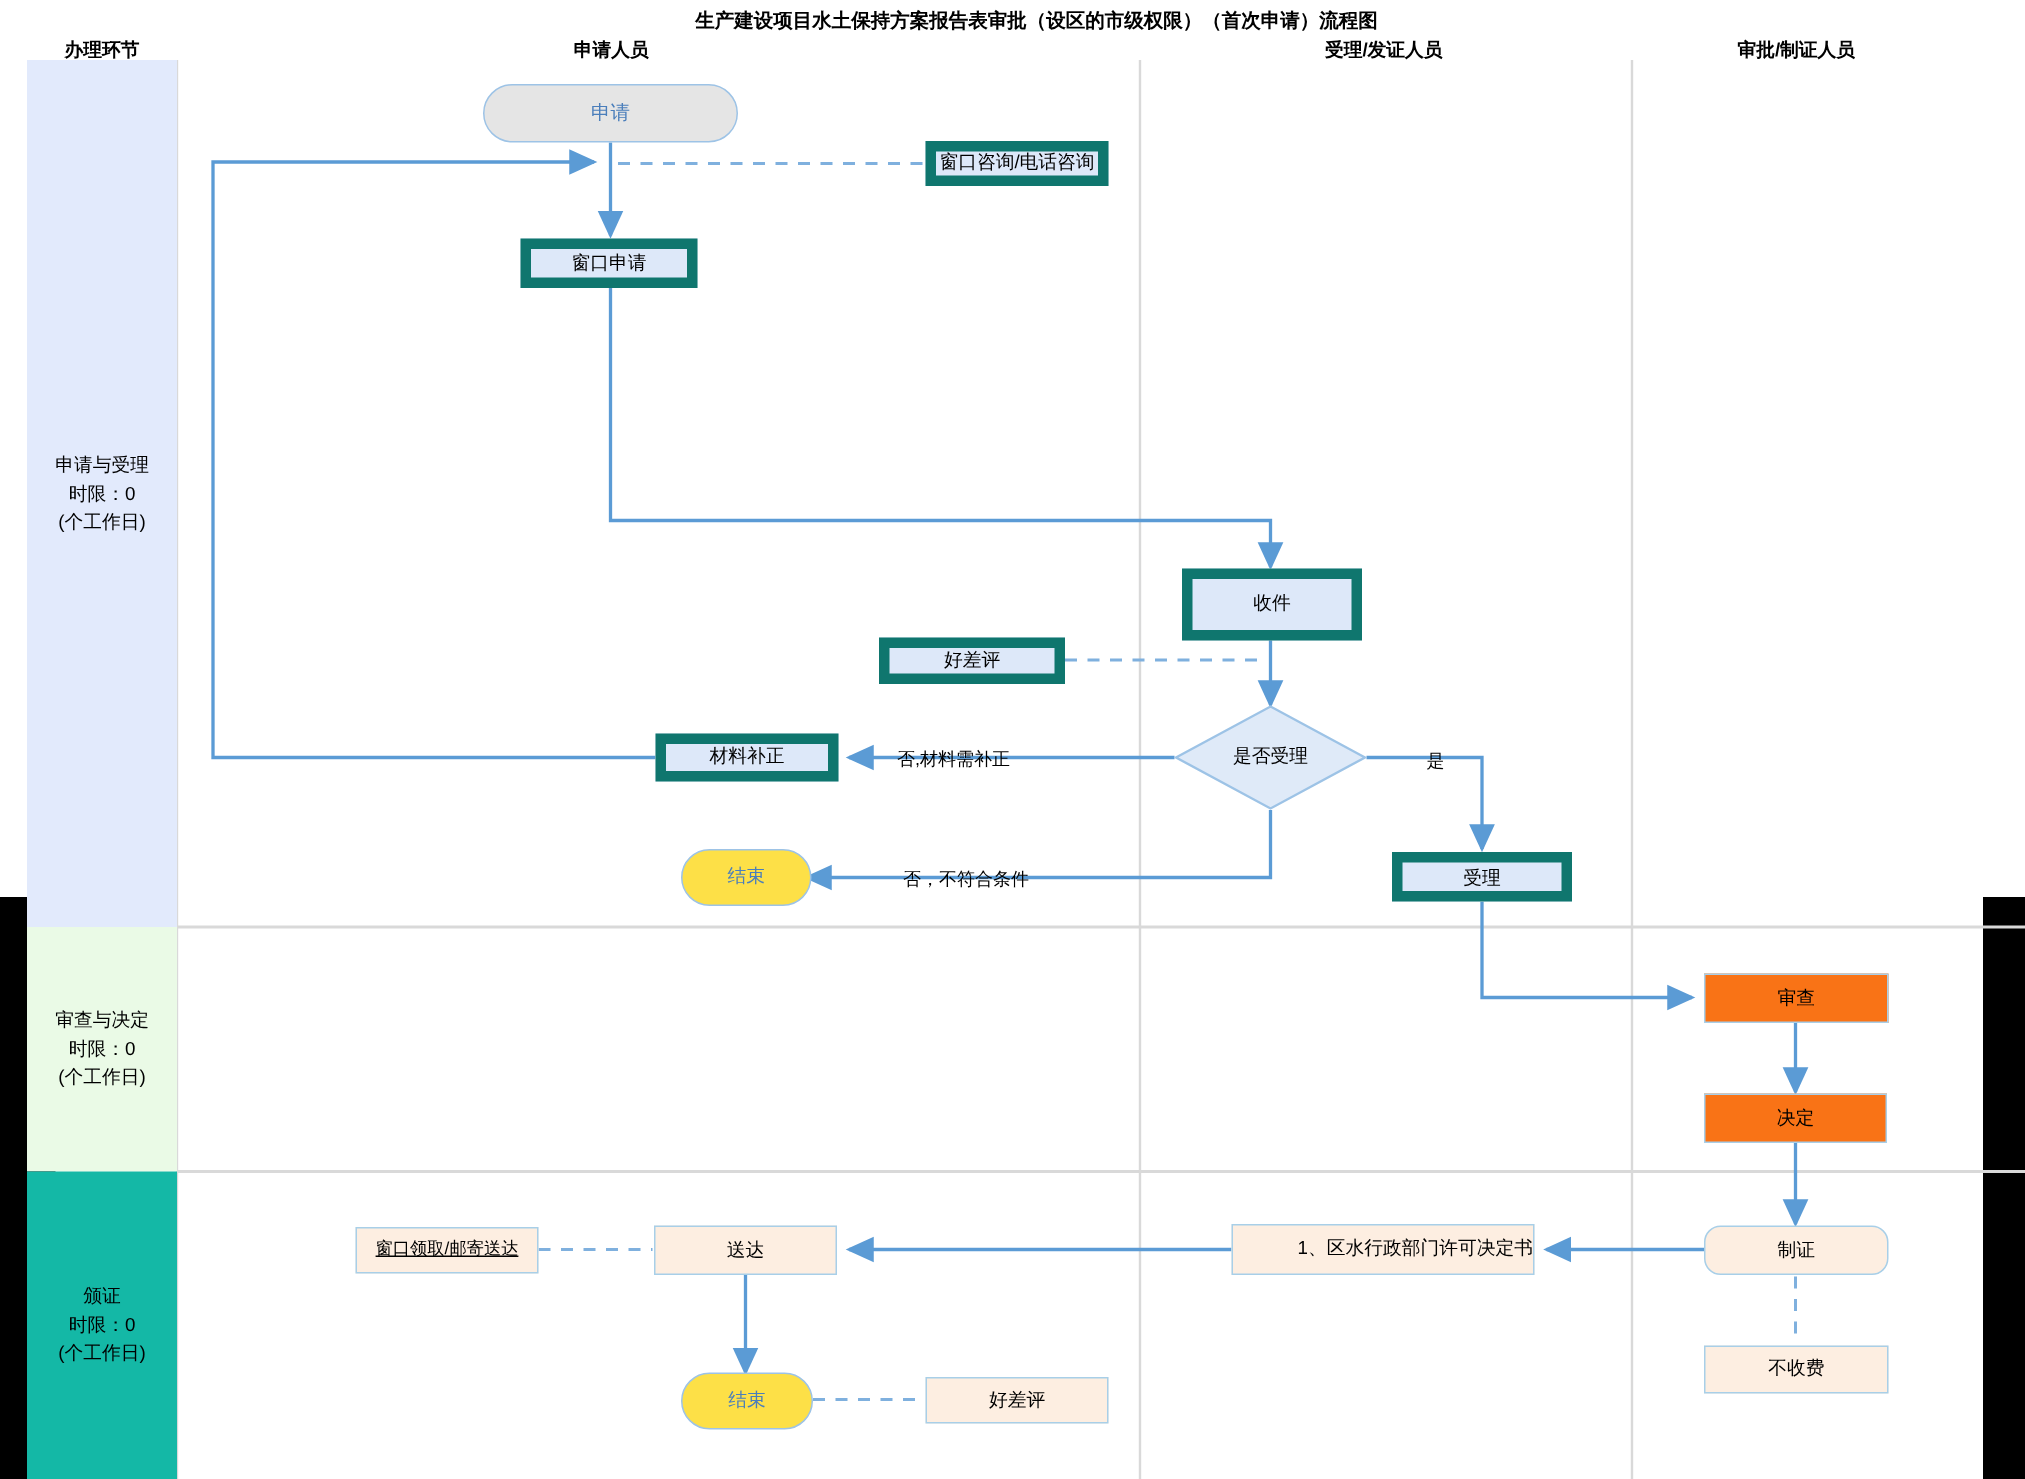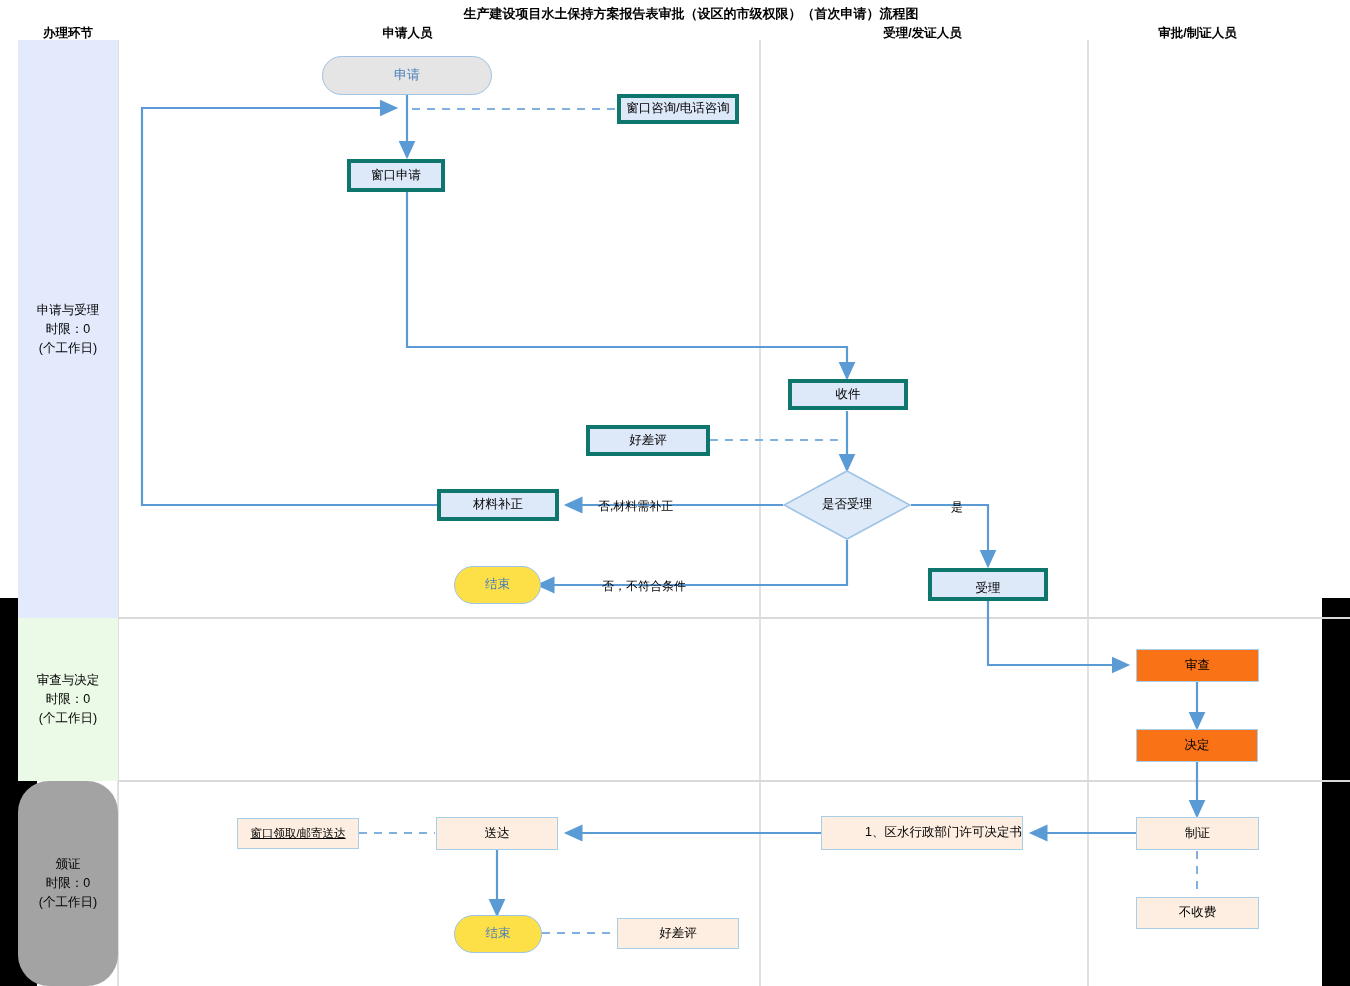--- a/index.html
+++ b/index.html
@@ -39,21 +39,21 @@
     justify-content: center;
     text-align: center;
     font-size: 12.5px;
     color: #000;
     line-height: 19px;
     white-space: pre-line;
     z-index: 3;
   }
   #lane-1 { top: 40px;  height: 578px; background: #e2eafc; }
   #lane-2 { top: 618px; height: 163px; background: #eafae6; }
-  #lane-3 { top: 781px; height: 205px; background: #a3a3a3; border-radius: 31px; }
+  #lane-3 { top: 781px; height: 205px; background: #14b8a6; }
 
   
   .chart-title {
     position: absolute;
     top: 5px;
     left: 0; right: 0;
     text-align: center;
     font-size: 13px;
     font-weight: bold;
     color: #000;
@@ -81,21 +81,21 @@
     box-sizing: border-box;
     display: flex;
     align-items: center;
     justify-content: center;
     text-align: center;
     font-size: 12.5px;
     line-height: 1.25;
     z-index: 4;
     white-space: nowrap;
   }
-  .n-blue    { background: #dde8f9; border: 4px solid #0f766e; color: #000; }
+  .n-blue    { background: #dde8f9; border: 7px solid #0f766e; color: #000; }
   .n-green   { background: #f97316; border: 1px solid #a8cfe8; color: #000; }
   .n-orange  { background: #fdeee1; border: 1px solid #a8cfe8; color: #000; }
   .n-pill {
     background: #fde047;
     border: 1.6px solid #9dc3e6;
     border-radius: 24px;
     color: #4a7ebb;
   }
   .n-pill-start {
     background: #e5e5e5;
@@ -216,25 +216,25 @@
 (个工作日)</div>
 
   <div class="node n-pill-start" style="left:322px;top:56px;width:170px;height:39px;">
     <span>申请</span>
   </div>
 
   <div class="node n-blue" style="left:617px;top:94px;width:122px;height:30px;">
     <span>窗口咨询/电话咨询</span>
   </div>
 
-  <div class="node n-blue" style="left:347px;top:159px;width:98px;height:33px;">
+  <div class="node n-blue" style="left:347px;top:159px;width:118px;height:33px;">
     <span>窗口申请</span>
   </div>
 
-  <div class="node n-blue" style="left:788px;top:379px;width:120px;height:31px;">
+  <div class="node n-blue" style="left:788px;top:379px;width:120px;height:48px;">
     <span>收件</span>
   </div>
 
   <div class="node n-blue" style="left:586px;top:425px;width:124px;height:31px;">
     <span>好差评</span>
   </div>
 
   <div class="node n-diamond" style="left:783px;top:470px;width:128px;height:70px;">
     <svg class="dshape" viewBox="0 0 128 70" preserveAspectRatio="none">
       <polygon points="64,1 127,35 64,69 1,35" fill="#dfeaf8" stroke="#9dc3e6" stroke-width="1.6"></polygon>
@@ -255,21 +255,21 @@
   </div>
 
   <div class="node n-green" style="left:1136px;top:649px;width:123px;height:33px;">
     <span>审查</span>
   </div>
 
   <div class="node n-green" style="left:1136px;top:729px;width:122px;height:33px;">
     <span>决定</span>
   </div>
 
-  <div class="node n-orange" style="left:1136px;top:817px;width:123px;height:33px;">
+  <div class="node n-orange" style="left:1136px;top:817px;width:123px;height:33px;border-radius:11px;">
     <span>制证</span>
   </div>
 
   <div class="node n-orange" style="left:1136px;top:897px;width:123px;height:32px;">
     <span>不收费</span>
   </div>
 
   <div class="node n-orange" style="left:821px;top:816px;width:202px;height:34px;justify-content:flex-end;">
     <span>1、区水行政部门许可决定书</span>
   </div>

